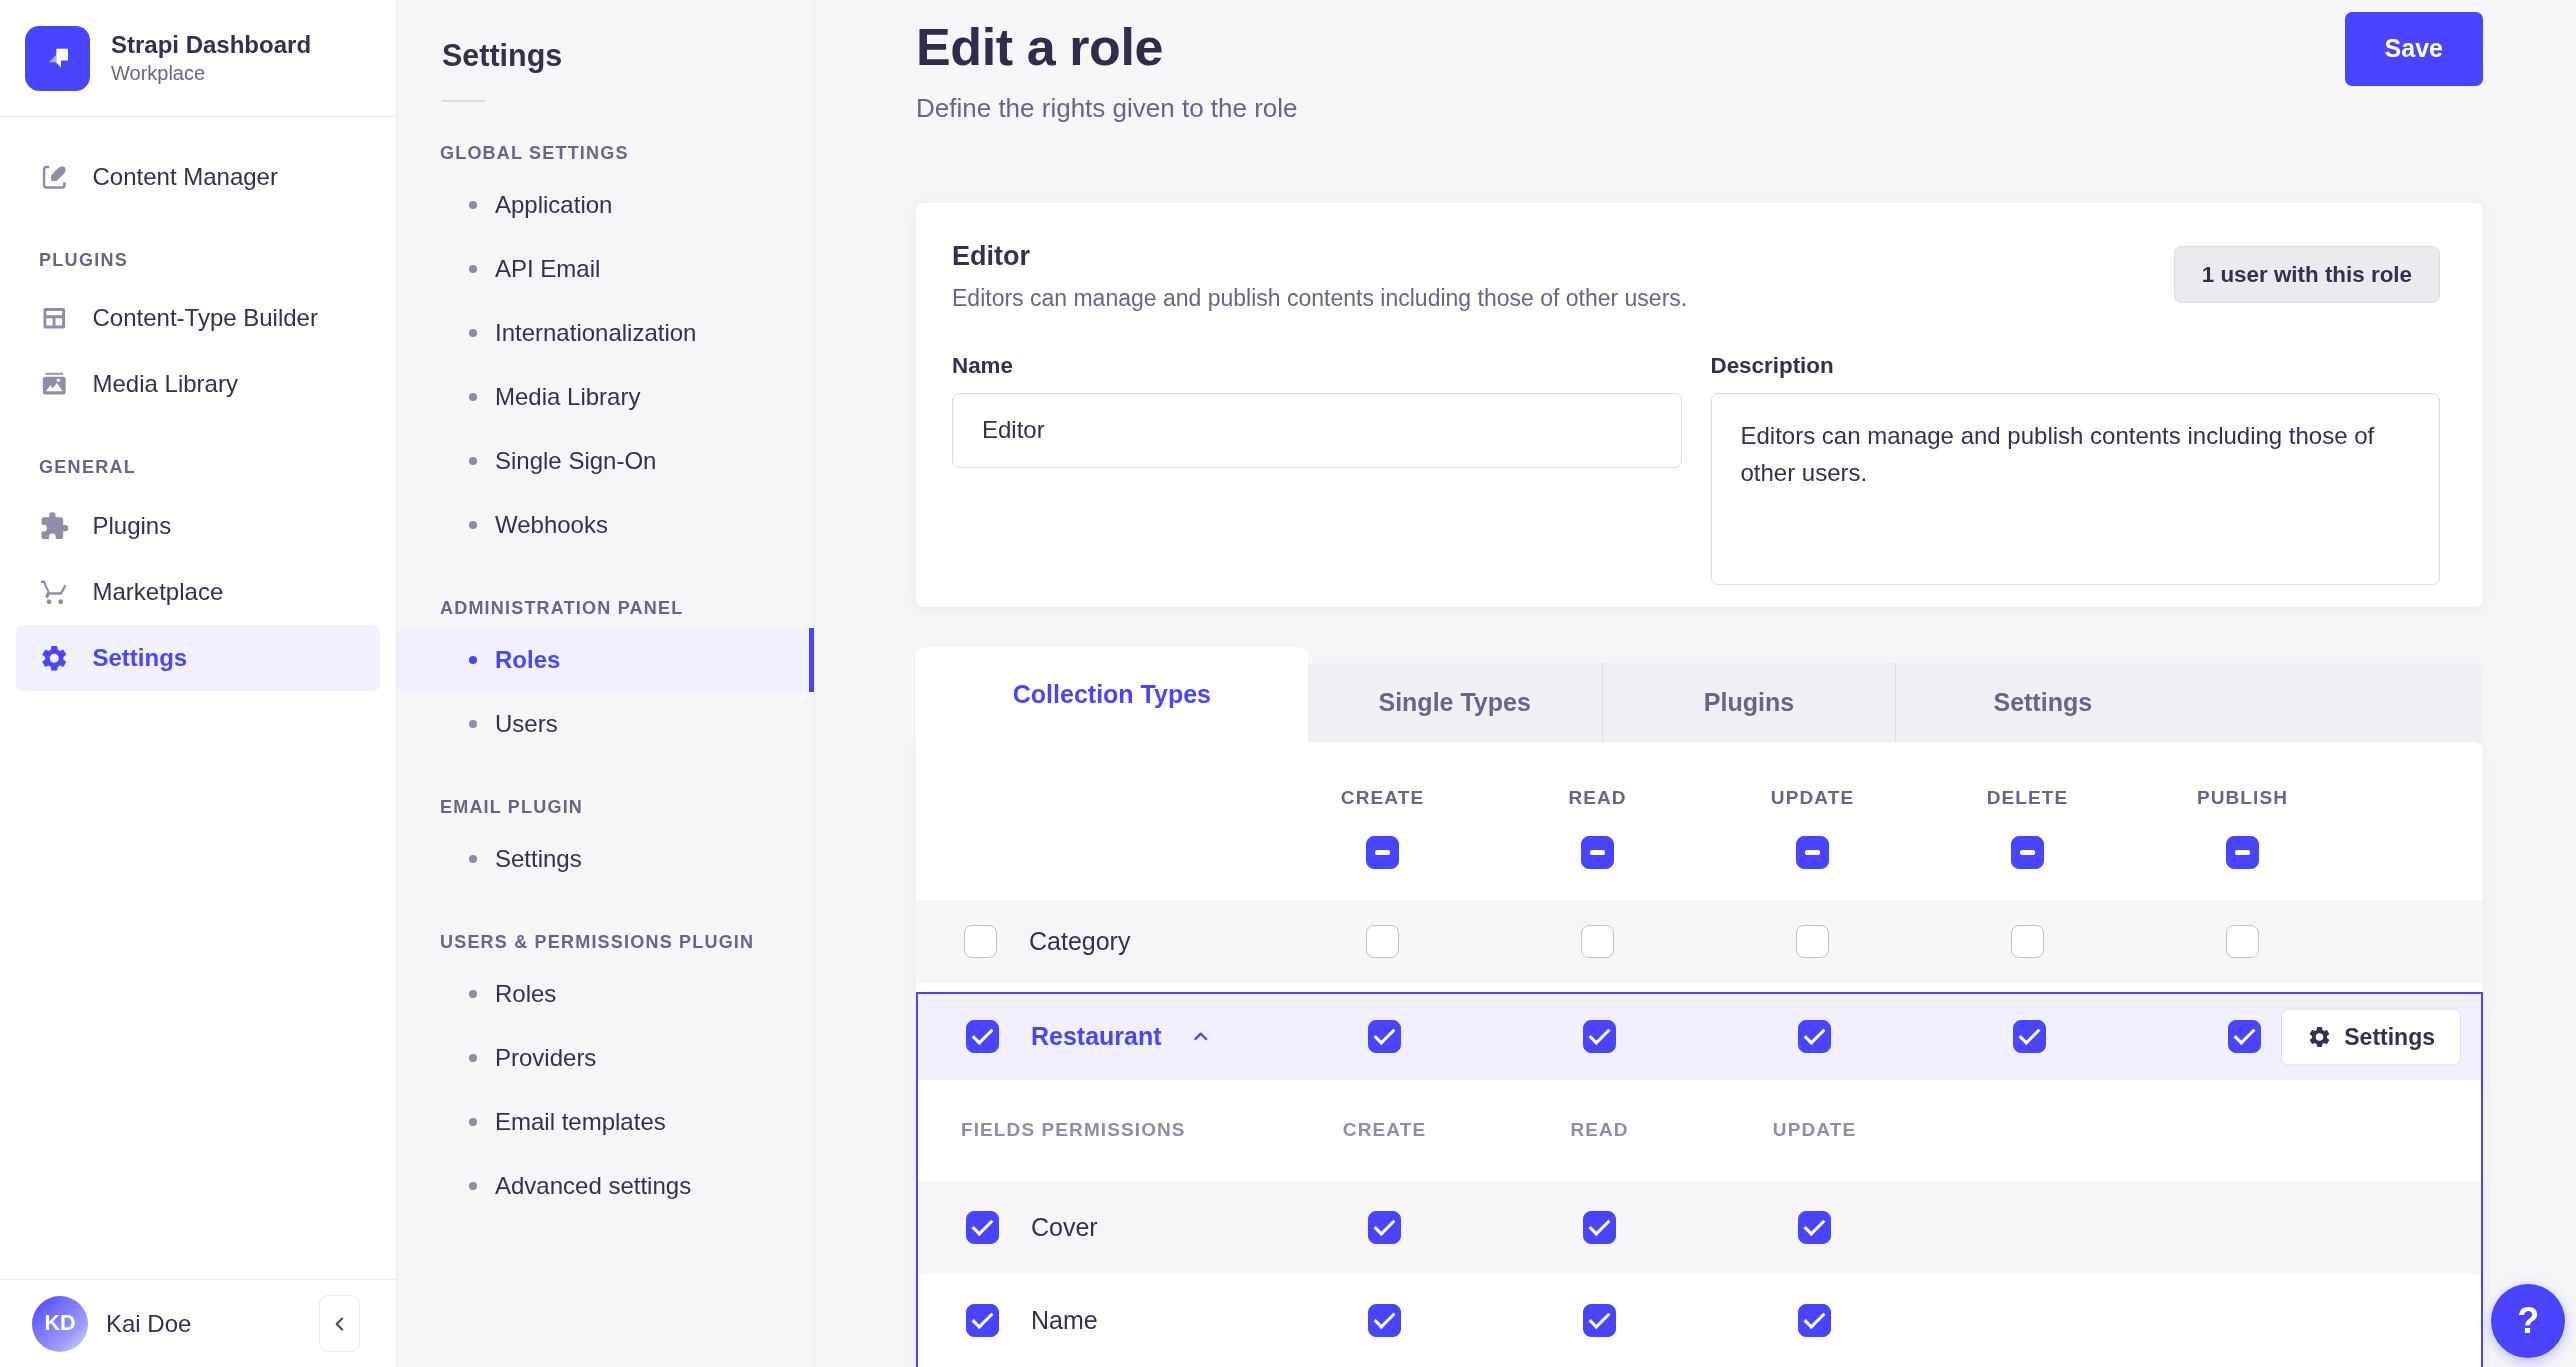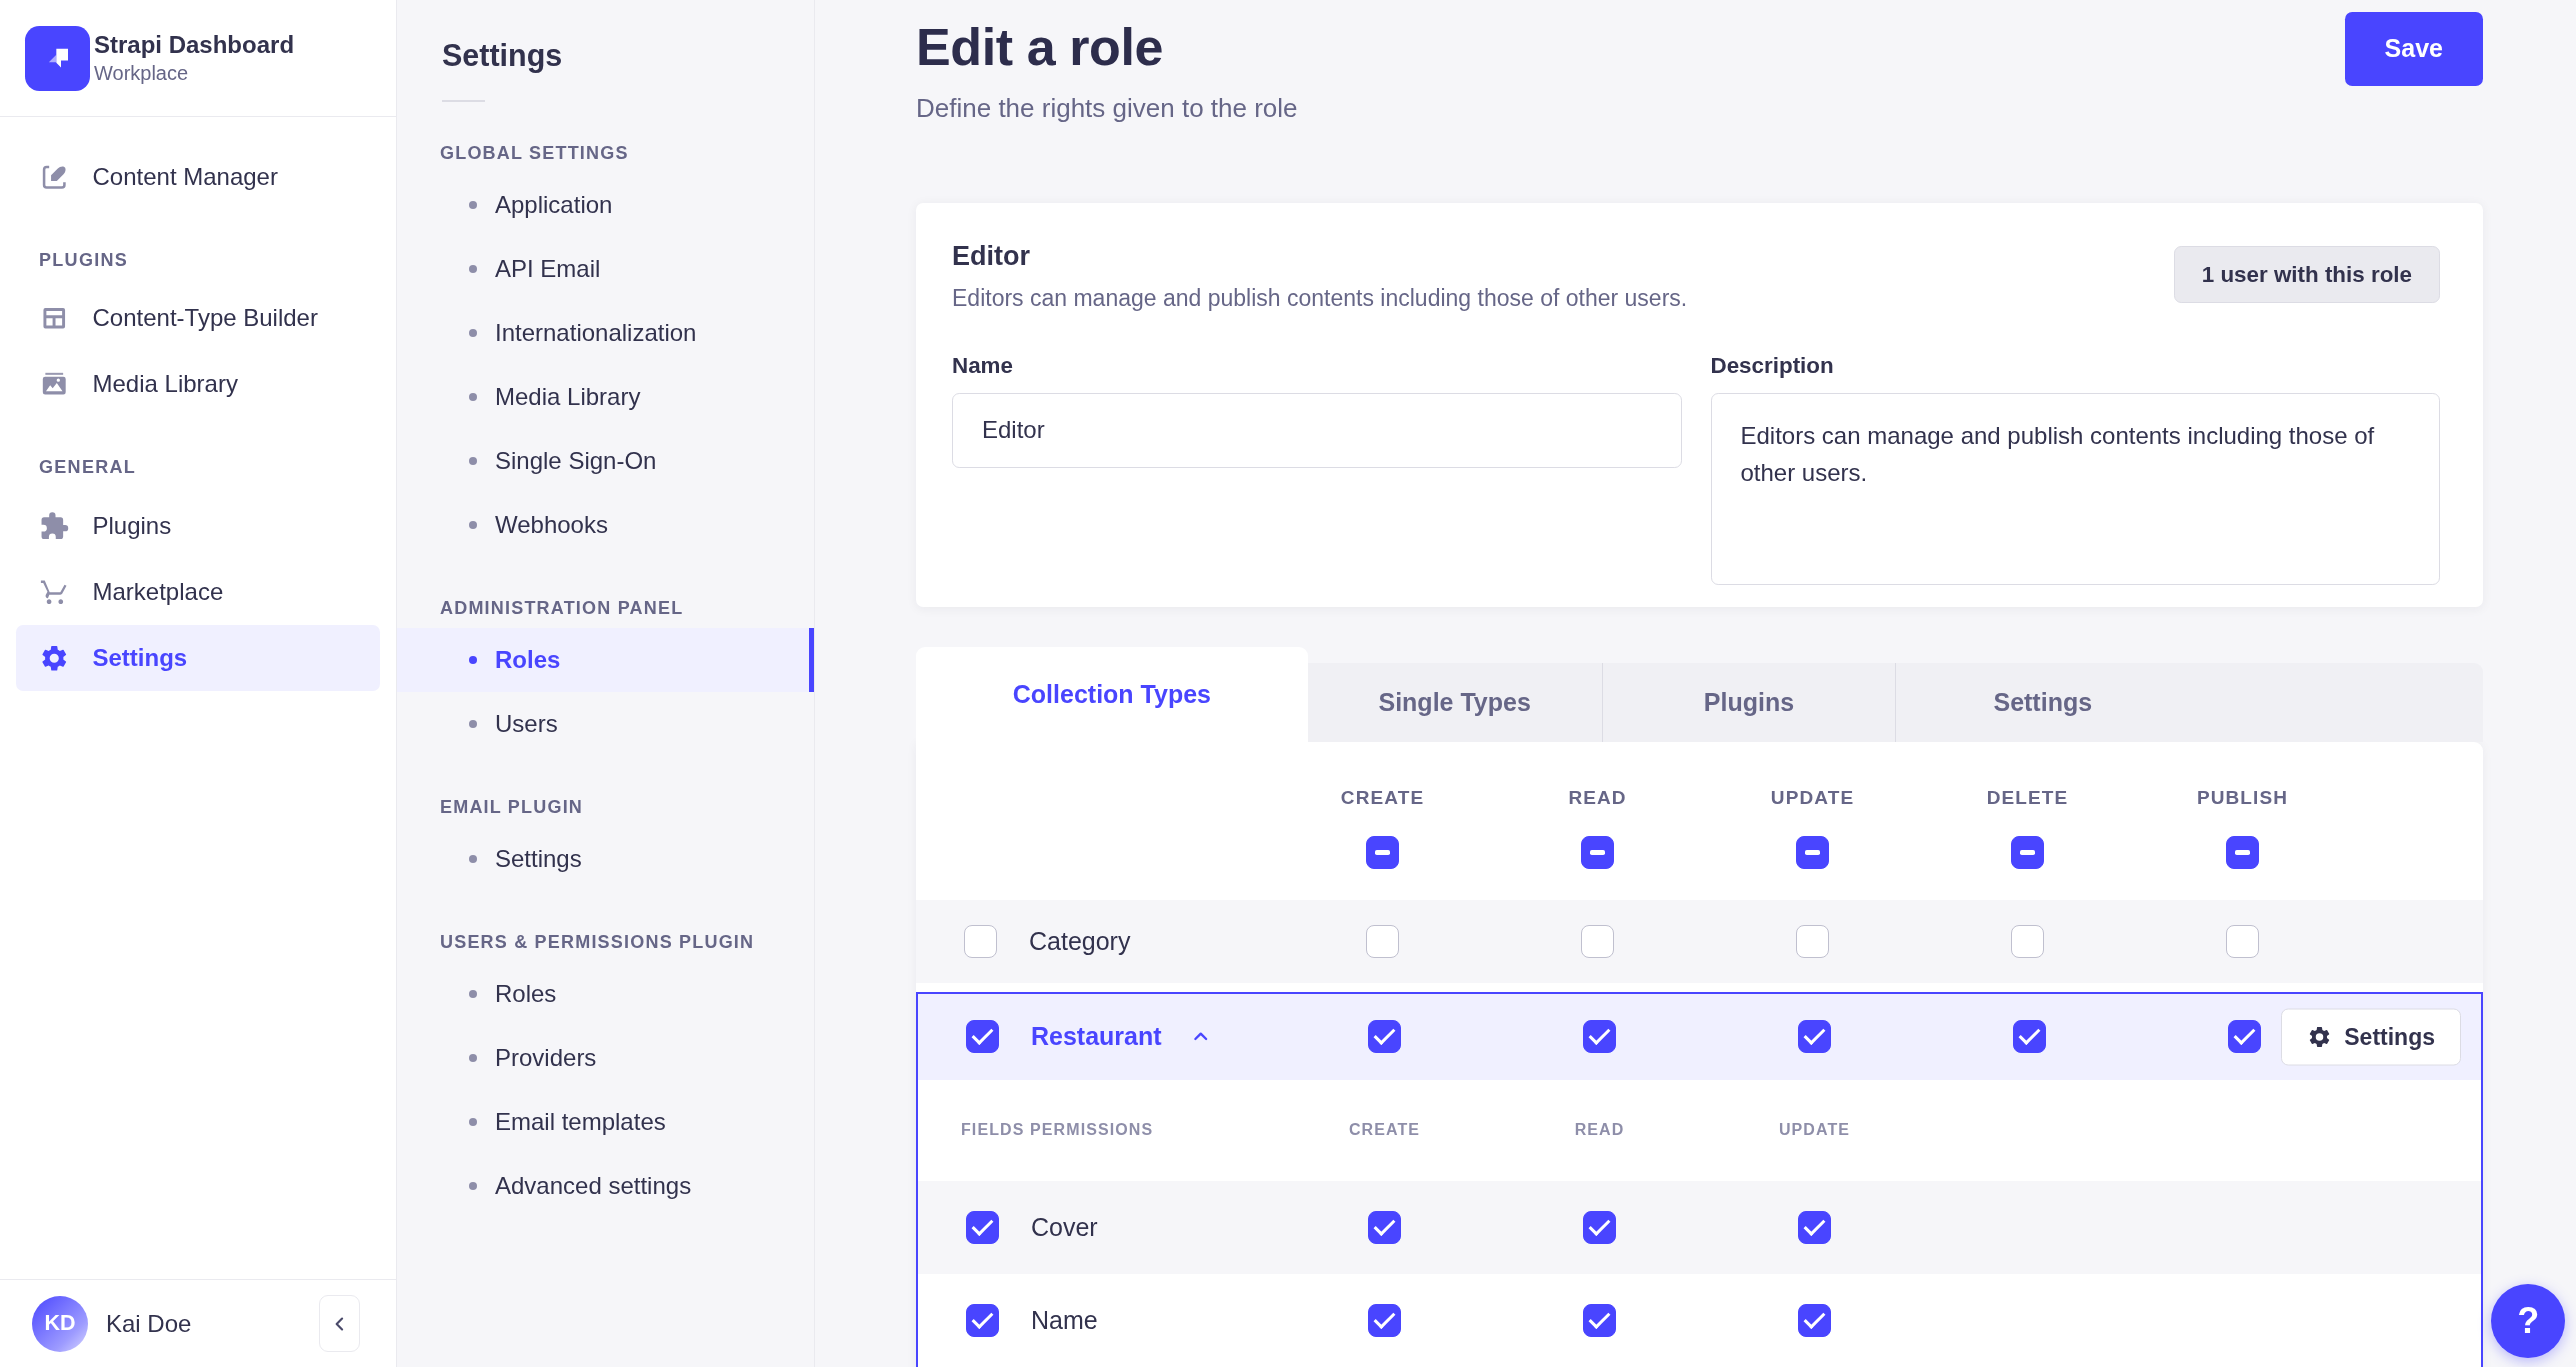--- a/index.html
+++ b/index.html
@@ -2,21 +2,21 @@
 <html style="font-size:14.4px"><head>
 <meta charset="utf-8">
 <style>
   * { margin:0; padding:0; box-sizing:border-box; }
   html,body { width:2576px; height:1367px; overflow:hidden; }
   body { font-family:"Liberation Sans", sans-serif; background:#f6f6f9; color:#32324d; }
   .app { display:flex; width:100%; height:100%; }
 
   
   .sidebar { flex:0 0 397px; background:#ffffff; border-right:1.8px solid #eaeaef; position:relative; }
-  .logo-row { height:117px; border-bottom:1.8px solid #eaeaef; display:flex; align-items:center; padding:0 25px; gap:4px; }
+  .logo-row { height:117px; border-bottom:1.8px solid #eaeaef; display:flex; align-items:center; padding:0 25px; gap:21px; }
   .logo-mark { width:65px; height:65px; border-radius:14.4px; background:#4945ff; display:flex; align-items:center; justify-content:center; flex:0 0 65px; }
   .logo-title { font-size:24px; font-weight:bold; color:#32324d; line-height:1.25; }
   .logo-sub { font-size:20px; color:#666687; line-height:1.3; }
   .nav { padding:27px 16px 0 16px; }
   .nav-item { height:66px; display:flex; align-items:center; gap:23px; padding-left:23px; border-radius:7.2px; font-size:24px; color:#32324d; cursor:pointer; }
   .nav-item .nicon { width:30.5px; height:30.5px; color:#8e8ea9; flex:0 0 30.5px; }
   .nav-item.active { background:#f0f0ff; color:#4945ff; font-weight:bold; }
   .nav-item.active .nicon { color:#4945ff; }
   .nav-section { margin:40px 0 14.4px 23px; font-size:18px; font-weight:bold; color:#666687; letter-spacing:1.3px; }
   .sidebar-footer { position:absolute; left:0; right:0; bottom:0; height:88px; border-top:1.8px solid #eaeaef; display:flex; align-items:center; padding:0 36px 0 32px; background:#fff; }
@@ -73,21 +73,21 @@
   .row-gap { height:9px; background:#fff; }
 
   .expanded-section { border:2.7px solid #4945ff; border-bottom:none; }
   .rest-row { height:86px; background:#f0f0ff; position:relative; }
   .rest-label { font-size:25px; font-weight:bold; color:#4945ff; margin-left:16px; }
   .chev-up { color:#4945ff; margin-left:12.6px; display:flex; }
   .row-settings-btn { position:absolute; right:20px; top:50%; transform:translateY(-50%); height:57px; padding:0 25px; background:#fff; border:1.8px solid #dcdce4; border-radius:7.2px; display:flex; align-items:center; gap:12.6px; font-size:23px; font-weight:bold; color:#32324d; font-family:inherit; cursor:pointer; }
   .row-settings-btn .gicon { width:25px; height:25px; color:#32324d; }
   .fields-head { height:101px; background:#fff; }
   .fields-head .col-first { padding-left:43px; }
-  .fields-head-label { font-size:16px; font-weight:bold; color:#8e8ea9; letter-spacing:1.1px; }
+  .fields-head-label { font-size:19px; font-weight:bold; color:#8e8ea9; letter-spacing:1.1px; }
   .field-row { height:93px; }
   .field-row.alt { background:#f6f6f9; }
 
   
   .cb { width:33px; height:33px; border-radius:8px; border:1.8px solid #c0c0cf; background:#fff; display:flex; align-items:center; justify-content:center; cursor:pointer; flex:0 0 33px; }
   .cb.checked, .cb.indeterminate { background:#4945ff; border-color:#4945ff; }
   .cb.checked::after { content:""; width:8px; height:17px; border:solid #fff; border-width:0 3.6px 3.6px 0; transform:rotate(45deg); margin-top:-4.5px; }
   .cb.indeterminate::after { content:""; width:15.3px; height:4.5px; background:#fff; border-radius:1.8px; }
 
   

